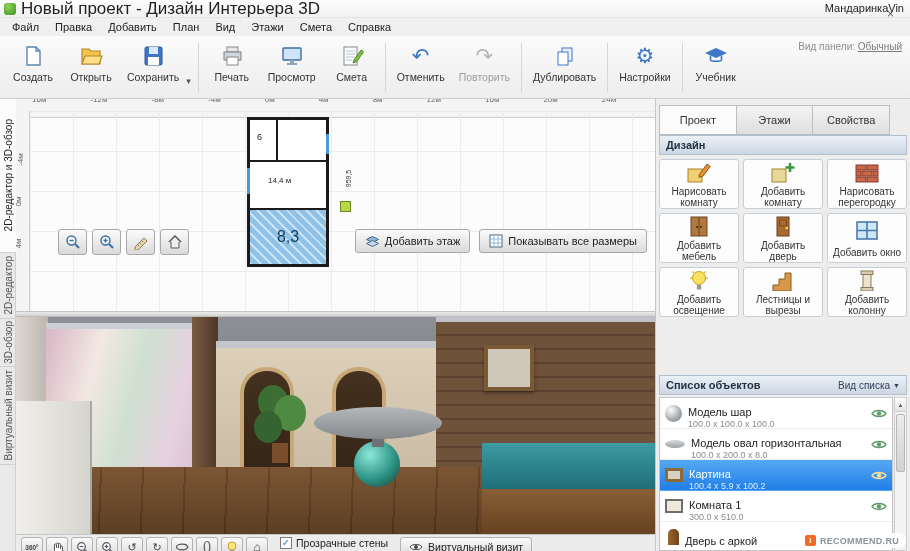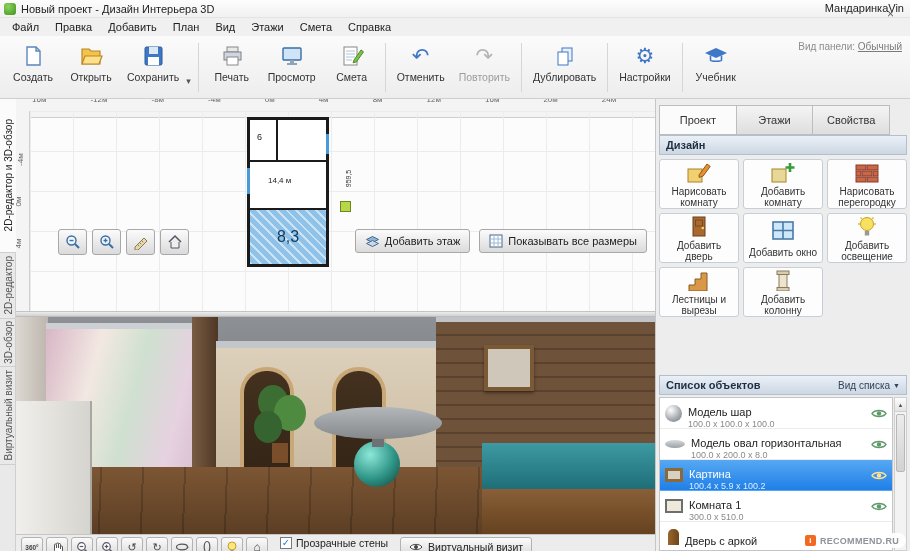--- a/index.html
+++ b/index.html
@@ -2,21 +2,21 @@
 <html><head>
 <meta charset="utf-8">
 <style>
   html,body{margin:0;padding:0;background:#dcdcdc;}
   .window{position:relative;width:910px;height:551px;overflow:hidden;background:#f0f0f0;
     font-family:"Liberation Sans",sans-serif;font-size:11px;color:#222;outline:1px solid #9a9a9a;}
   
   .titlebar{position:absolute;left:0;top:0;width:910px;height:18px;background:linear-gradient(#fdfdfd,#f1f1f1);
     border-bottom:1px solid #e3e3e3;display:flex;align-items:center;padding-left:4px;box-sizing:border-box;}
   .app-icon{width:12px;height:12px;border-radius:3px;background:radial-gradient(circle at 35% 30%,#8ed45e,#3f8f1f);margin-right:5px;}
-  .title-text{font-size:11px;color:#222;}
+  .title-text{font-size:17px;color:#222;}
   .user-name{position:absolute;right:6px;top:2px;font-size:11px;color:#222;}
   .close-btn{position:absolute;right:16px;top:9px;font-size:12px;color:#555;line-height:10px;cursor:default;}
   
   .menubar{position:absolute;left:0;top:18px;width:770px;height:18px;background:#f0f0f0;display:flex;align-items:center;padding-left:4px;box-sizing:border-box;}
   .menu-item{padding:2px 8px;color:#222;}
   
   .toolbar{position:absolute;left:0;top:36px;width:910px;height:63px;background:linear-gradient(#fbfbfb,#ededed);
     border-bottom:1px solid #cfcfcf;display:flex;align-items:flex-start;padding:4px 4px 0;box-sizing:border-box;}
   .tb-btn{display:flex;flex-direction:column;align-items:center;gap:2px;padding:3px 7px 2px;min-width:44px;border-radius:3px;}
   .tb-ico{height:26px;display:flex;align-items:center;justify-content:center;}
@@ -509,20 +509,29 @@
                 <rect x="8" y="11" width="10" height="5"></rect>
                 <rect x="19" y="11" width="5" height="5"></rect>
                 <rect x="2" y="17" width="10" height="5"></rect>
                 <rect x="13" y="17" width="11" height="5"></rect>
               </g>
             </svg>
           <span class="tool-lbl">Нарисовать перегородку</span>
         </div>
         <div class="tool">
           <svg width="26" height="26">
+              <rect x="5" y="3" width="16" height="19" fill="#b07840" stroke="#6a4420"></rect>
+              <line x1="13" y1="3" x2="13" y2="22" stroke="#6a4420"></line>
+              <circle cx="11" cy="13" r="1" fill="#3a2410"></circle>
+              <circle cx="15" cy="13" r="1" fill="#3a2410"></circle>
+            </svg>
+          <span class="tool-lbl">Добавить мебель</span>
+        </div>
+        <div class="tool">
+          <svg width="26" height="26">
               <rect x="7" y="3" width="12" height="19" fill="#a86a30" stroke="#6a4018"></rect>
               <rect x="9.5" y="6" width="7" height="6" fill="none" stroke="#7a4a1e"></rect>
               <circle cx="16.8" cy="14" r="1.3" fill="#f8d860"></circle>
             </svg>
           <span class="tool-lbl">Добавить дверь</span>
         </div>
         <div class="tool">
           <svg width="26" height="26">
               <rect x="3" y="4" width="20" height="17" fill="#cfe8f8" stroke="#4a7aaa" stroke-width="1.6"></rect>
               <path d="M13 4v17M3 12.5h20" stroke="#4a7aaa" stroke-width="1.6"></path>

